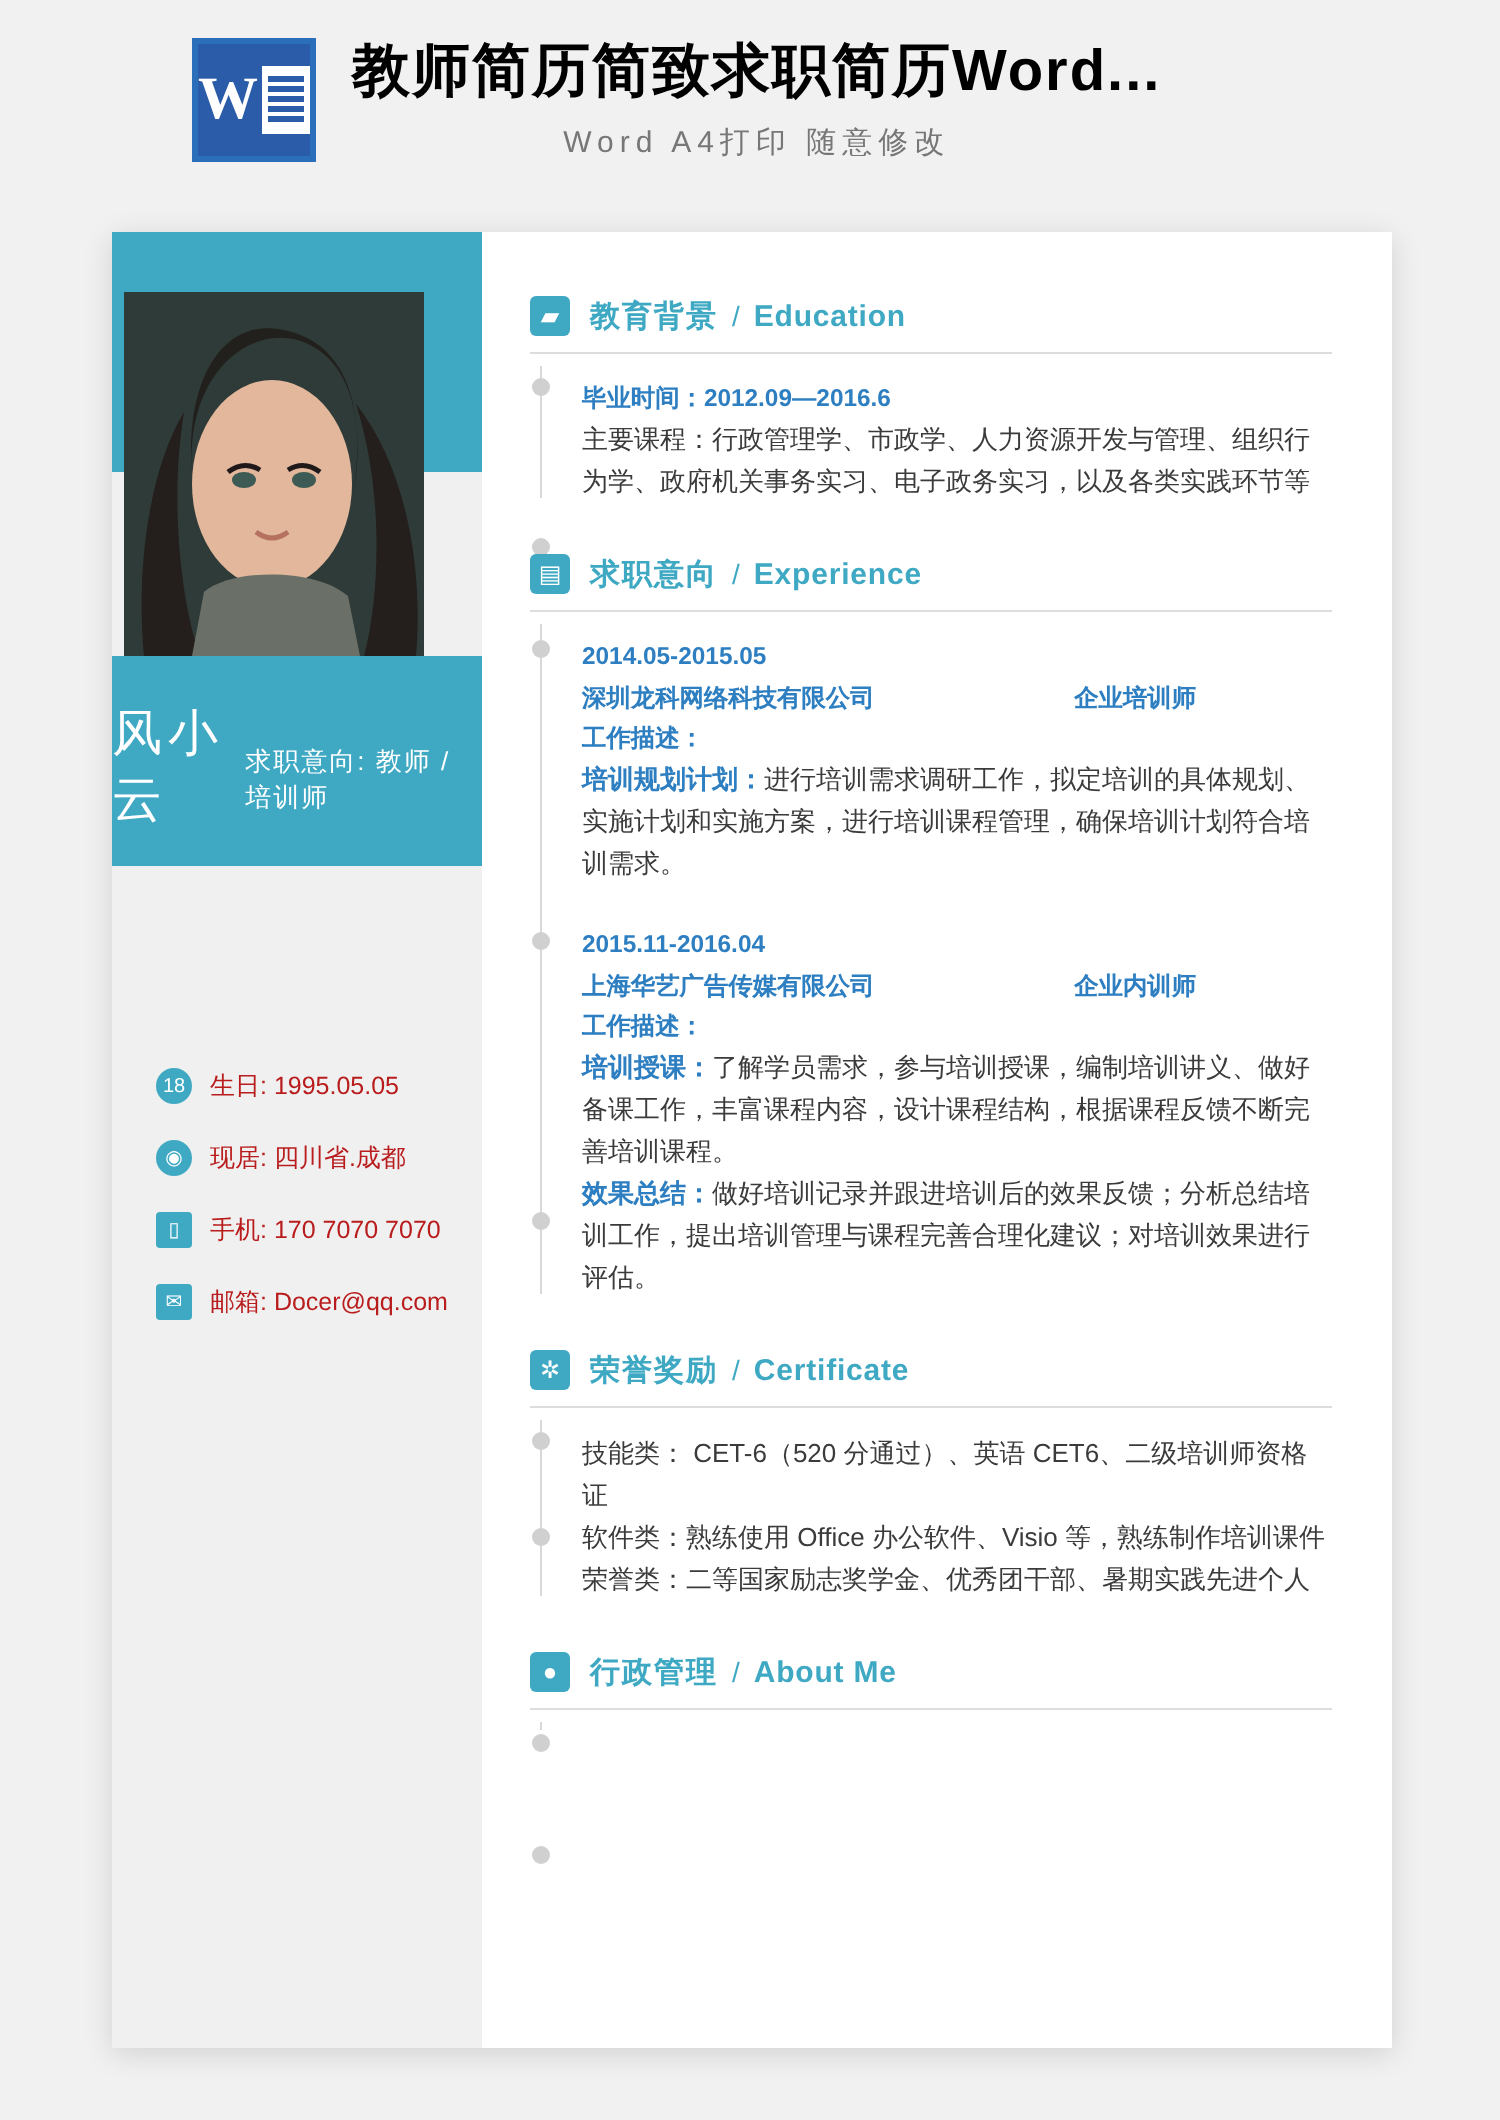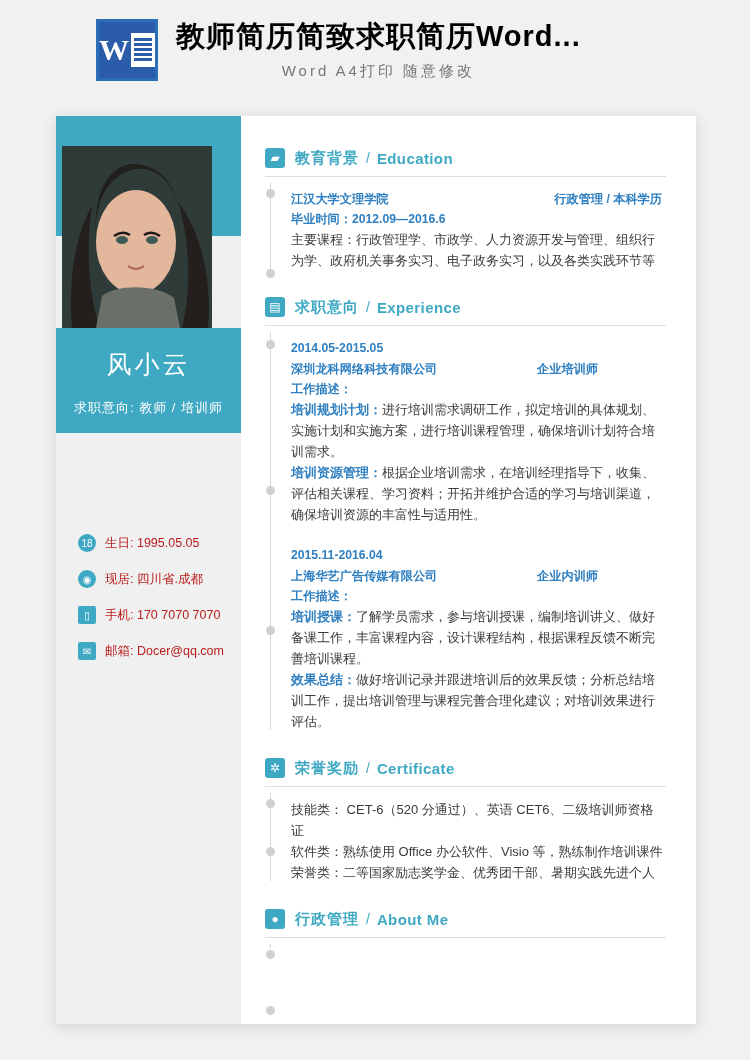--- a/index.html
+++ b/index.html
@@ -110,21 +110,20 @@
   .photo svg { display: block; }
   .name-block {
     position: absolute;
     left: 0;
     top: 212px;
     width: 185px;
     height: 105px;
     background: #3fa9c4;
     color: #fff;
     display: flex;
-    flex-direction: column;
     align-items: center;
     justify-content: center;
   }
   .name-block .name {
     font-size: 25px;
     letter-spacing: 3px;
     font-weight: normal;
     margin-top: 4px;
   }
   .name-block .intent {
@@ -308,24 +307,20 @@
         <div class="sec-head">
           <span class="sec-ico">▰</span>
           <span class="sec-cn">教育背景</span>
           <span class="sec-sep">/</span>
           <span class="sec-en">Education</span>
         </div>
         <div class="body-wrap">
           <div class="tl-line"></div>
           <div class="tl-dot" style="top:12px;"></div>
           <div class="tl-dot" style="top:92px;"></div>
-          <div class="row-split">
-            <div class="line blue">江汉大学文理学院</div>
-            <div class="line blue r">行政管理 / 本科学历</div>
-          </div>
           <div class="line blue">毕业时间：2012.09—2016.6</div>
           <div class="para"><span>主要课程：</span><span>行政管理学、市政学、人力资源开发与管理、组织行为学、政府机关事务实习、电子政务实习，以及各类实践环节等</span></div>
         </div>
       </div>
 
       <div class="section">
         <div class="sec-head">
           <span class="sec-ico">▤</span>
           <span class="sec-cn">求职意向</span>
           <span class="sec-sep">/</span>
@@ -338,21 +333,20 @@
           <div class="tl-dot" style="top:300px;"></div>
 
           <div class="job-blk">
             <div class="job-date">2014.05-2015.05</div>
             <div class="row-split">
               <div class="line blue">深圳龙科网络科技有限公司</div>
               <div class="line blue r" style="padding-right:68px;">企业培训师</div>
             </div>
             <div class="line blue">工作描述：</div>
             <div class="para"><span class="kw">培训规划计划：</span><span>进行培训需求调研工作，拟定培训的具体规划、实施计划和实施方案，进行培训课程管理，确保培训计划符合培训需求。</span></div>
-            <div class="para"><span class="kw">培训资源管理：</span><span>根据企业培训需求，在培训经理指导下，收集、评估相关课程、学习资料；开拓并维护合适的学习与培训渠道，确保培训资源的丰富性与适用性。</span></div>
           </div>
 
           <div class="job-blk">
             <div class="job-date">2015.11-2016.04</div>
             <div class="row-split">
               <div class="line blue">上海华艺广告传媒有限公司</div>
               <div class="line blue r" style="padding-right:68px;">企业内训师</div>
             </div>
             <div class="line blue">工作描述：</div>
             <div class="para"><span class="kw">培训授课：</span><span>了解学员需求，参与培训授课，编制培训讲义、做好备课工作，丰富课程内容，设计课程结构，根据课程反馈不断完善培训课程。</span></div>

